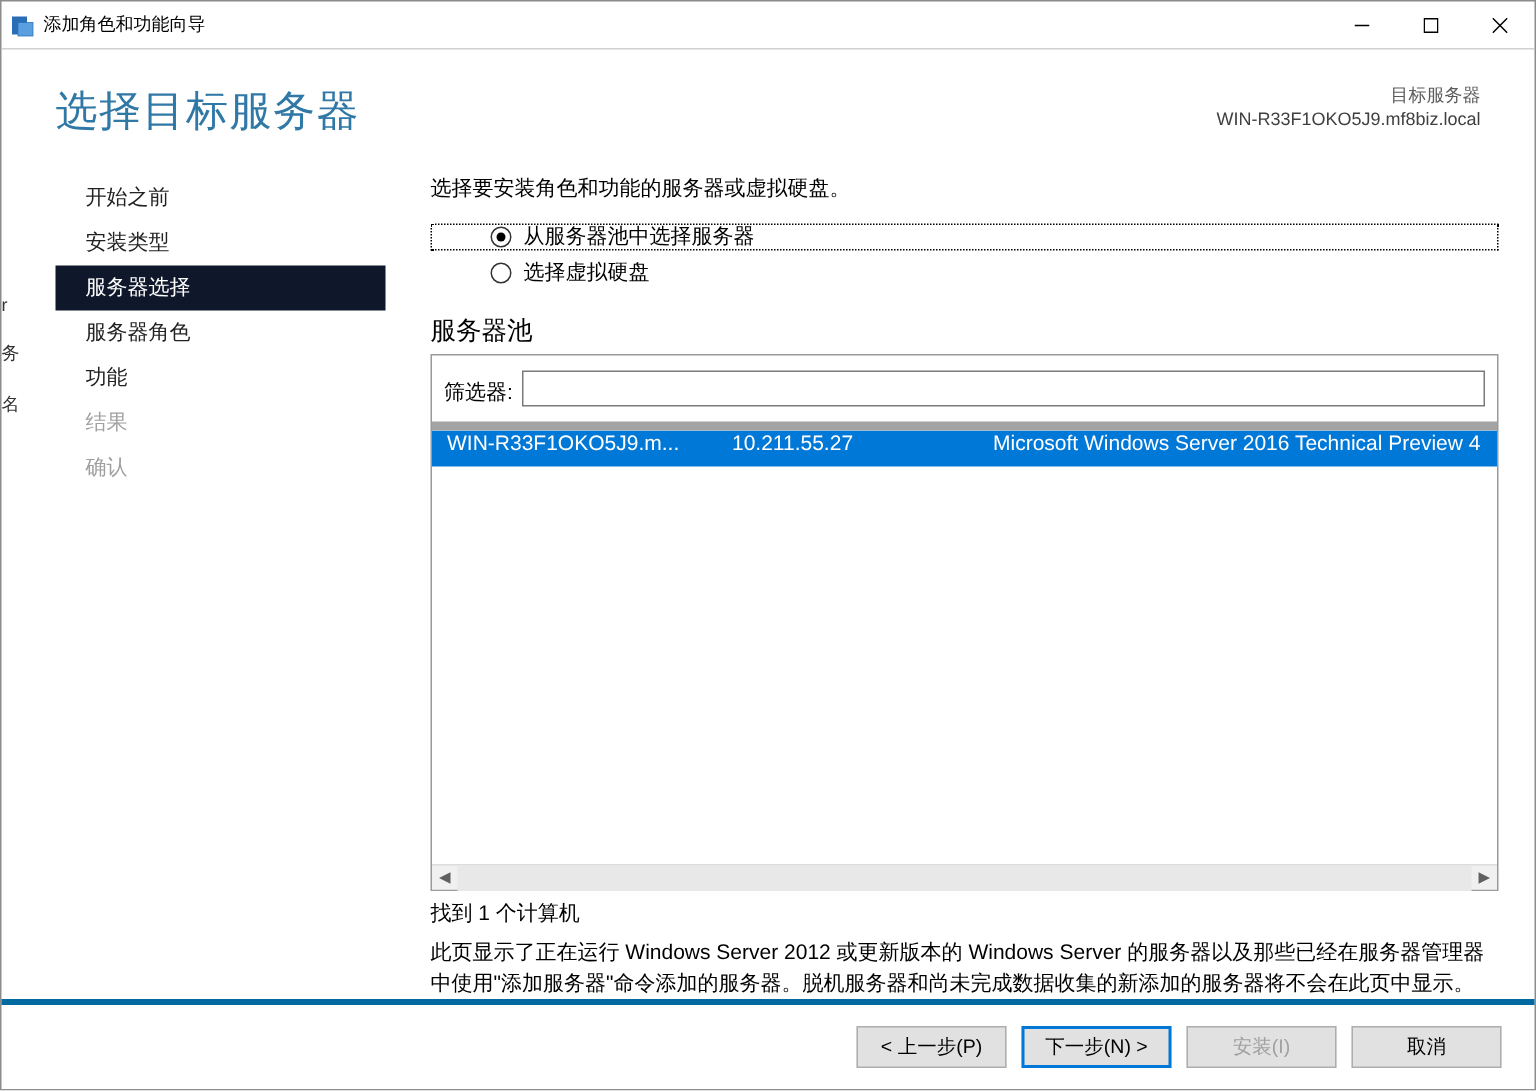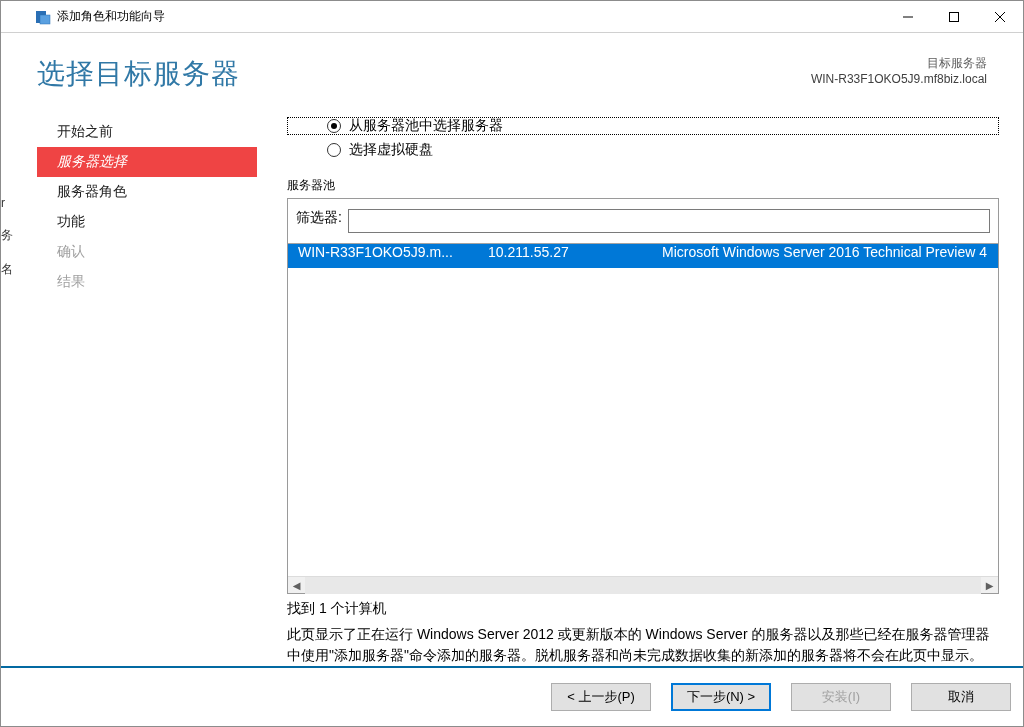--- a/index.html
+++ b/index.html
@@ -1,68 +1,68 @@
 <!DOCTYPE html>
 <html><head>
 <meta charset="utf-8">
 <style>
   * { box-sizing: border-box; }
   html, body { margin: 0; padding: 0; font-family: "Microsoft YaHei", "Segoe UI", sans-serif; font-size: 13px; color: #000; background: #fff; }
   .window { width: 1024px; height: 727px; position: relative; border: 1px solid #8c8c8c; background: #fff; display: flex; flex-direction: column; }
   
-  .titlebar { height: 32px; display: flex; align-items: center; border-bottom: 1px solid #d0d0d0; padding-left: 28px; }
+  .titlebar { height: 32px; display: flex; align-items: center; border-bottom: 1px solid #d0d0d0; }
   .title-left { display: flex; align-items: center; gap: 6px; padding-left: 6px; }
   .title-icon { width: 16px; height: 16px; }
   .title-text { font-size: 12px; }
   .title-spacer { flex: 1; }
   .win-btns { display: flex; }
   .win-btn { width: 46px; height: 32px; display: flex; align-items: center; justify-content: center; }
   .win-btn svg { stroke: #000; }
   
   .header { padding: 22px 36px 10px 36px; display: flex; align-items: flex-start; }
   .page-title { color: #3078a6; font-size: 28px; font-weight: 300; letter-spacing: 1px; }
   .dest-block { margin-left: auto; text-align: right; font-size: 12px; color: #4a4a4a; }
   .dest-label { color: #5c5c5c; }
   .dest-host { color: #404040; }
   
   .body { flex: 1; display: flex; padding: 0 0 0 36px; overflow: hidden; }
   .sidebar { width: 220px; padding-top: 14px; }
   .side-item { height: 30px; display: flex; align-items: center; padding-left: 20px; font-size: 14px; color: #222; text-align: right; }
-  .side-item.active { background: #ef4444; color: #fff; font-style: italic; }
+  .side-item.active { background: #0f172a; color: #fff; }
   .side-item.disabled { color: #a0a0a0; }
   .content { flex: 1; padding: 14px 24px 0 30px; display: flex; flex-direction: column; overflow: hidden; }
   .instruction { font-size: 14px; margin-bottom: 14px; }
   .radio-group { display: flex; flex-direction: column; gap: 6px; margin-bottom: 18px; }
   .radio-row { display: flex; align-items: center; gap: 8px; font-size: 14px; padding-left: 40px; }
   .radio-row.focused { outline: 1px dotted #000; outline-offset: -1px; padding-right: 4px; }
   .radio-icon { width: 14px; height: 14px; border: 1px solid #333; border-radius: 50%; display: flex; align-items: center; justify-content: center; }
   .radio-icon.checked::after { content: ""; width: 6px; height: 6px; border-radius: 50%; background: #000; }
-  .section-label { font-size: 12px; margin-bottom: 4px; }
+  .section-label { font-size: 17px; margin-bottom: 4px; }
   .pool-box { border: 1px solid #9a9a9a; display: flex; flex-direction: column; flex: 1; min-height: 0; }
-  .filter-row { display: flex; align-items: flex-start; padding: 10px 8px; gap: 6px; border-bottom: 1px solid #a3a3a3; }
+  .filter-row { display: flex; align-items: flex-end; padding: 10px 8px; gap: 6px; border-bottom: 6px solid #a3a3a3; }
   .filter-label { font-size: 14px; }
   .filter-input { flex: 1; height: 24px; border: 1px solid #7a7a7a; padding: 0 4px; font-size: 13px; }
   .col-headers { display: flex; padding: 8px 10px 6px 10px; font-size: 14px; color: #0066cc; }
   .col-name { width: 190px; }
   .col-ip { width: 150px; }
   .col-os { flex: 1; }
   .col-sep { width: 1px; height: 16px; background: #9a9a9a; margin-right: 12px; margin-top: 1px; }
   .rows { flex: 1; overflow: hidden; }
   .row { display: flex; align-items: flex-start; height: 24px; font-size: 14px; color: #000; padding: 0 10px; white-space: nowrap; }
   .row.selected { background: #0078d7; color: #fff; }
   .row .c-name { width: 190px; overflow: hidden; text-overflow: ellipsis; }
   .row .c-ip { width: 150px; }
   .row .c-os { flex: 1; overflow: hidden; margin-left: 24px; }
   .hscroll { height: 17px; background: #f0f0f0; display: flex; align-items: center; border-top: 1px solid #dcdcdc; }
   .hs-arrow { width: 17px; height: 17px; display: flex; align-items: center; justify-content: center; color: #606060; font-size: 10px; }
   .hs-track { flex: 1; height: 17px; background: #e8e8e8; position: relative; }
   .found-line { font-size: 14px; margin-top: 6px; }
   .desc-text { font-size: 14px; margin-top: 6px; line-height: 1.5; }
   
-  .footer { height: 60px; border-top: 2px solid #0369a1; display: flex; align-items: center; justify-content: flex-end; gap: 20px; padding-right: 12px; }
+  .footer { height: 60px; border-top: 4px solid #0369a1; display: flex; align-items: center; justify-content: flex-end; gap: 10px; padding-right: 22px; }
   .btn { min-width: 100px; height: 28px; border: 1px solid #adadad; background: #e1e1e1; display: flex; align-items: center; justify-content: center; font-size: 13px; color: #000; }
   .btn.default { border: 2px solid #0078d7; }
   .btn.disabled { color: #a0a0a0; }
   
   .edge-text { position: absolute; left: 0; top: 200px; font-size: 12px; color: #333; writing-mode: horizontal-tb; }
 </style>
 </head>
 <body>
 
 <div class="window">
@@ -107,28 +107,30 @@
     <div class="dest-block">
       <div class="dest-label">目标服务器</div>
       <div class="dest-host">WIN-R33F1OKO5J9.mf8biz.local</div>
     </div>
   </div>
 
   <div class="body">
 
     <div class="sidebar">
       <div class="side-item">开始之前</div>
+      <div class="side-item">安装类型</div>
       <div class="side-item active">服务器选择</div>
       <div class="side-item">服务器角色</div>
       <div class="side-item">功能</div>
+      <div class="side-item disabled">结果</div>
       <div class="side-item disabled">确认</div>
-      <div class="side-item disabled">结果</div>
     </div>
 
     <div class="content">
+      <div class="instruction">选择要安装角色和功能的服务器或虚拟硬盘。</div>
 
       <div class="radio-group">
         <label class="radio-row focused">
           <span class="radio-icon checked"></span>
           <span>从服务器池中选择服务器</span>
         </label>
         <label class="radio-row">
           <span class="radio-icon"></span>
           <span>选择虚拟硬盘</span>
         </label>

